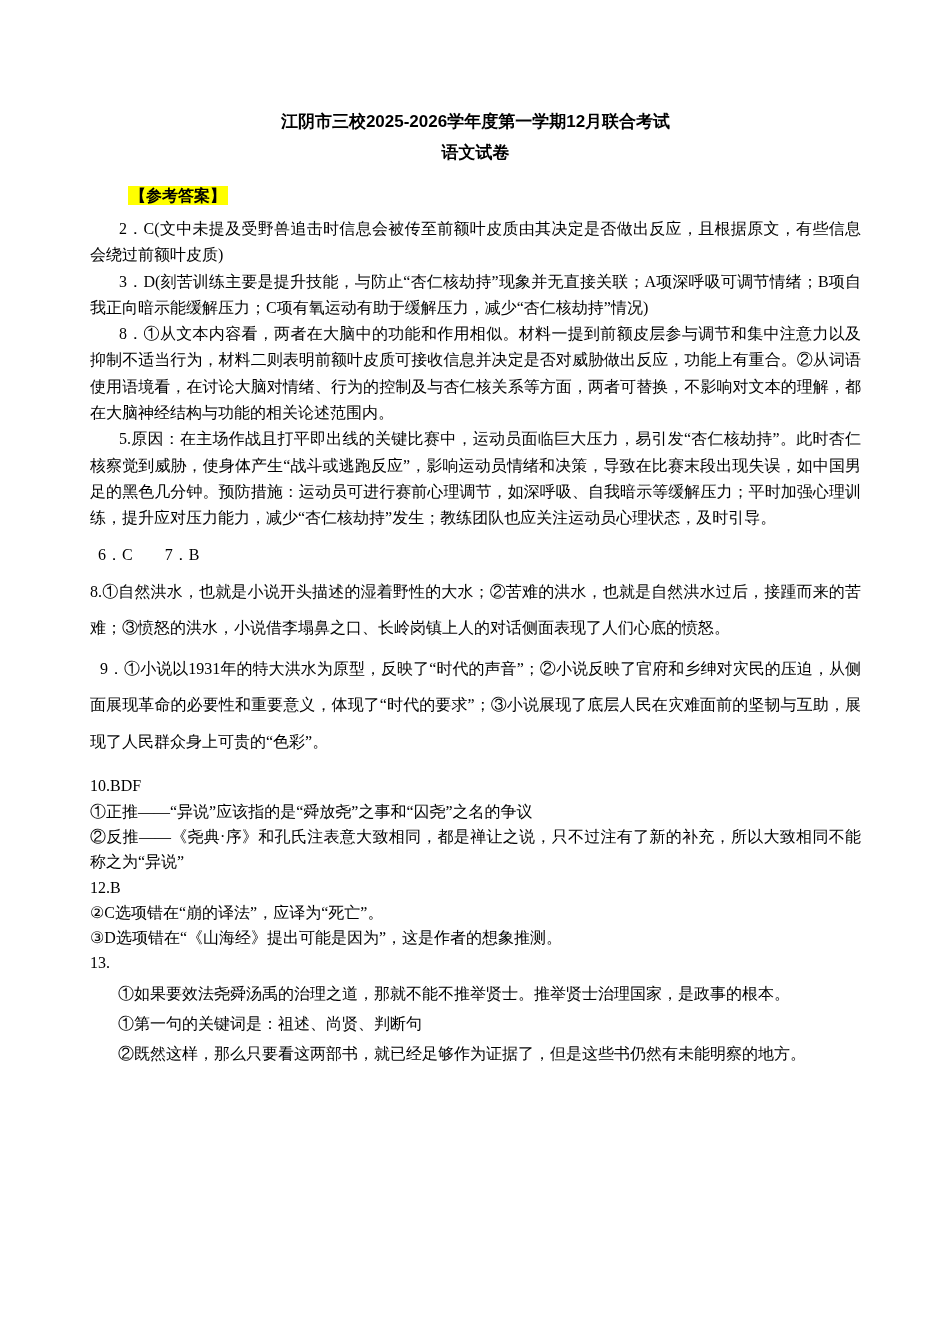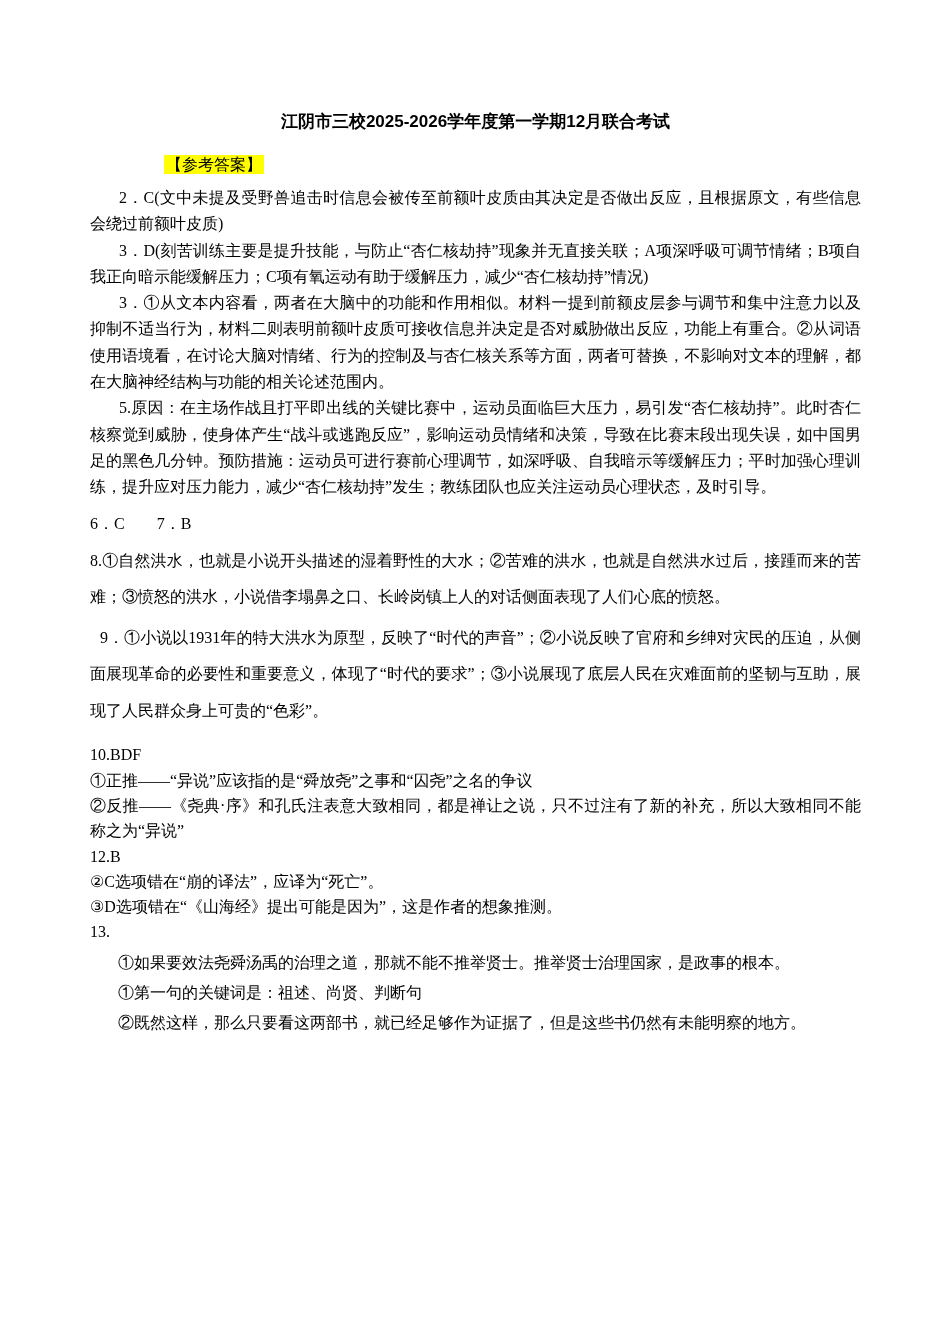--- a/index.html
+++ b/index.html
@@ -25,53 +25,53 @@
     line-height: 31px;
     text-align: center;
   }
   .hdr {
     margin: 17px 0 9px 38px;
     font-size: 16px;
     line-height: 22px;
   }
   .hl {
     font-family: "Liberation Sans", "DejaVu Sans", sans-serif;
-    font-weight: 400;
+    font-weight: 700;
     padding: 1px 2px;
-    margin-left: 36px;
     
   }
   p.body-text {
     font-size: 16px;
     text-align: justify;
   }
   .dense { line-height: 26.3px; }
   .loose { line-height: 36.5px; }
   .tight { line-height: 25.3px; text-align: left; }
   .ind-lg { text-indent: 57px; }
   .ind    { text-indent: 29px; }
   .ind-sm { text-indent: 10px; }
-  .mt-md  { margin-top: 10px; }
+  .mt-md  { margin-top: 10px; margin-left: 8px; }
   .mt-sm  { margin-top: 6px; }
   .mt-xs  { margin-top: 4px; }
   .mt-10s { margin-top: 13px; }
   .sp     { margin-top: 5px; margin-left: 28px; }
 </style>
 </head>
 <body>
 
 <div class="page">
 
   <p class="title">江阴市三校2025-2026学年度第一学期12月联合考试</p>
+  <p class="title">语文试卷</p>
 
   <p class="hdr"><span class="hl" style="background-color: rgb(255, 255, 0);">【参考答案】</span></p>
 
   <p class="body-text dense ind">2．C(文中未提及受野兽追击时信息会被传至前额叶皮质由其决定是否做出反应，且根据原文，有些信息会绕过前额叶皮质)</p>
   <p class="body-text dense ind">3．D(刻苦训练主要是提升技能，与防止“杏仁核劫持”现象并无直接关联；A项深呼吸可调节情绪；B项自我正向暗示能缓解压力；C项有氧运动有助于缓解压力，减少“杏仁核劫持”情况)</p>
-  <p class="body-text dense ind">3．①从文本内容看，两者在大脑中的功能和作用相似。材料一提到前额皮层参与调节和集中注意力以及抑制不适当行为，材料二则表明前额叶皮质可接收信息并决定是否对威胁做出反应，功能上有重合。②从词语使用语境看，在讨论大脑对情绪、行为的控制及与杏仁核关系等方面，两者可替换，不影响对文本的理解，都在大脑神经结构与功能的相关论述范围内。</p>
+  <p class="body-text dense ind">8．①从文本内容看，两者在大脑中的功能和作用相似。材料一提到前额皮层参与调节和集中注意力以及抑制不适当行为，材料二则表明前额叶皮质可接收信息并决定是否对威胁做出反应，功能上有重合。②从词语使用语境看，在讨论大脑对情绪、行为的控制及与杏仁核关系等方面，两者可替换，不影响对文本的理解，都在大脑神经结构与功能的相关论述范围内。</p>
   <p class="body-text dense ind">5.原因：在主场作战且打平即出线的关键比赛中，运动员面临巨大压力，易引发“杏仁核劫持”。此时杏仁核察觉到威胁，使身体产生“战斗或逃跑反应”，影响运动员情绪和决策，导致在比赛末段出现失误，如中国男足的黑色几分钟。预防措施：运动员可进行赛前心理调节，如深呼吸、自我暗示等缓解压力；平时加强心理训练，提升应对压力能力，减少“杏仁核劫持”发生；教练团队也应关注运动员心理状态，及时引导。</p>
 
   <p class="body-text dense mt-md">6．C　　7．B</p>
 
   <p class="body-text loose mt-sm">8.①自然洪水，也就是小说开头描述的湿着野性的大水；②苦难的洪水，也就是自然洪水过后，接踵而来的苦难；③愤怒的洪水，小说借李塌鼻之口、长岭岗镇上人的对话侧面表现了人们心底的愤怒。</p>
   <p class="body-text loose ind-sm mt-xs">9．①小说以1931年的特大洪水为原型，反映了“时代的声音”；②小说反映了官府和乡绅对灾民的压迫，从侧面展现革命的必要性和重要意义，体现了“时代的要求”；③小说展现了底层人民在灾难面前的坚韧与互助，展现了人民群众身上可贵的“色彩”。</p>
 
   <p class="body-text tight mt-10s">10.BDF</p>
   <p class="body-text tight">①正推——“异说”应该指的是“舜放尧”之事和“囚尧”之名的争议</p>
   <p class="body-text tight">②反推——《尧典·序》和孔氏注表意大致相同，都是禅让之说，只不过注有了新的补充，所以大致相同不能称之为“异说”</p>

